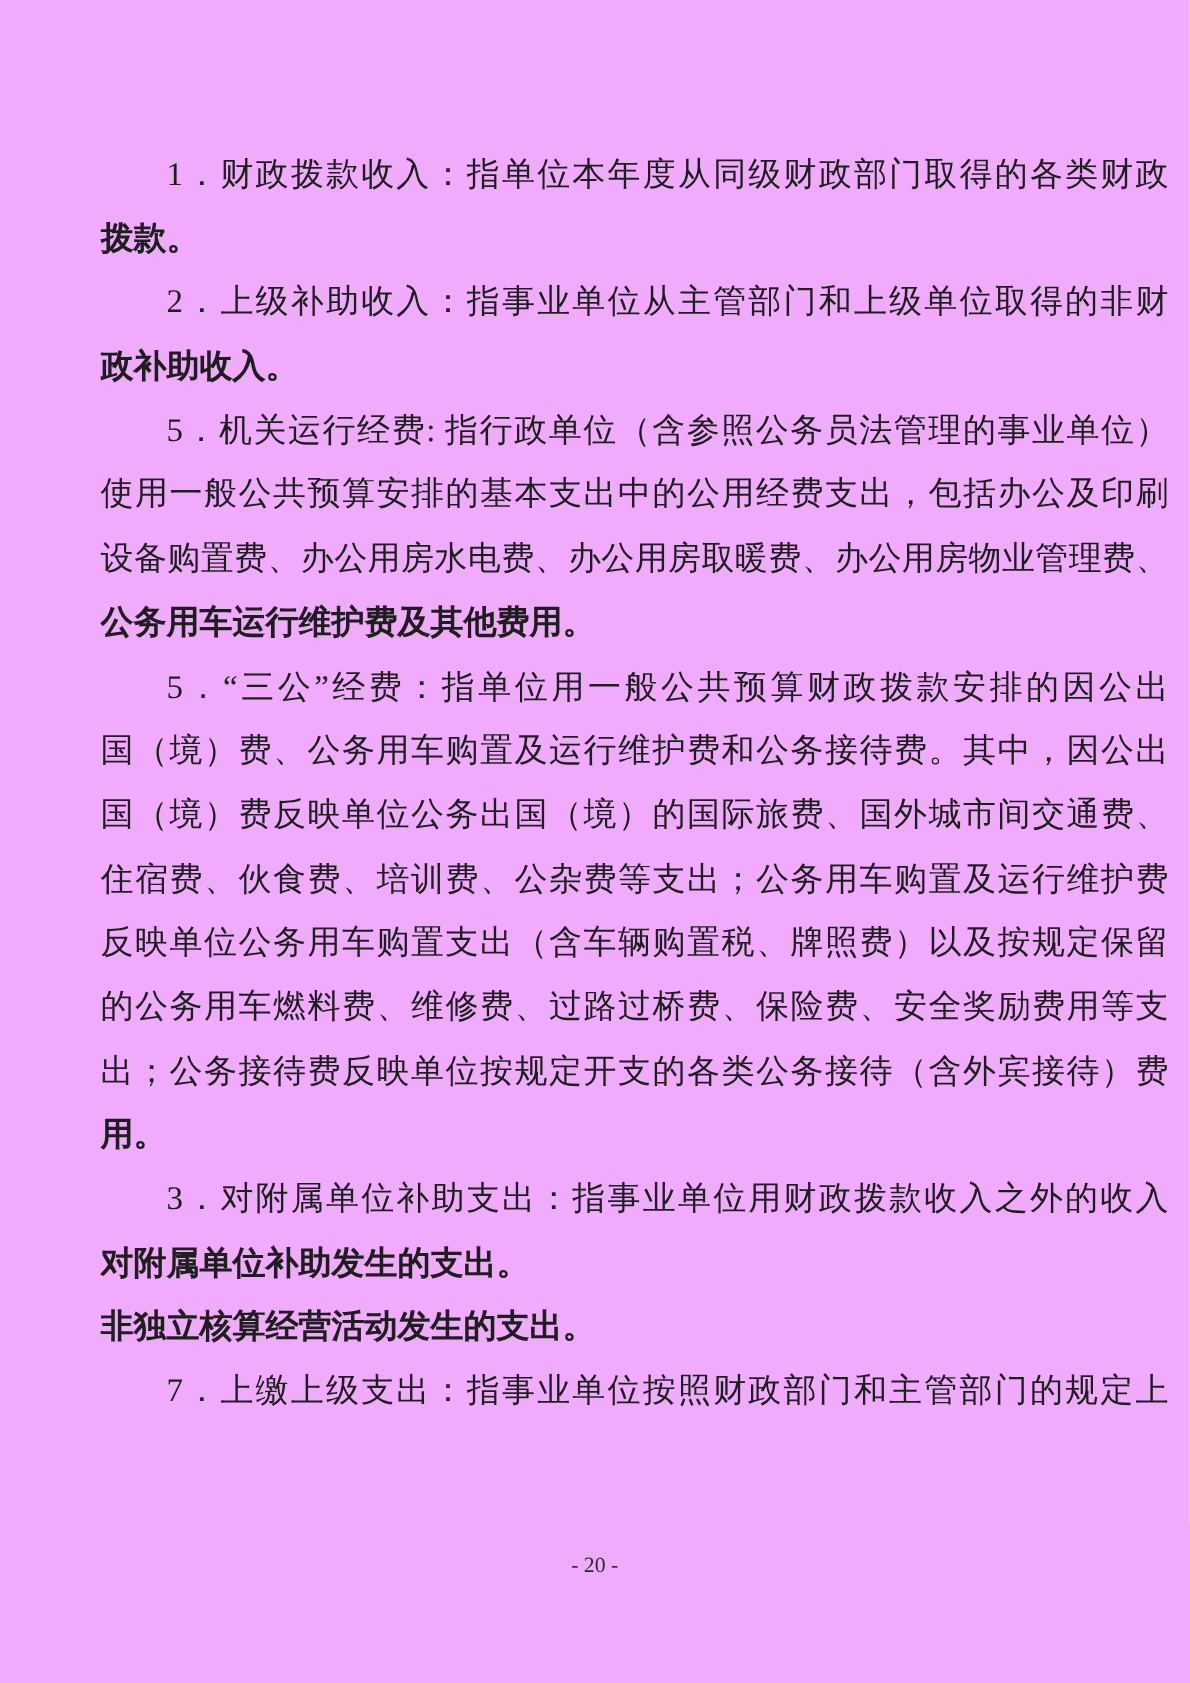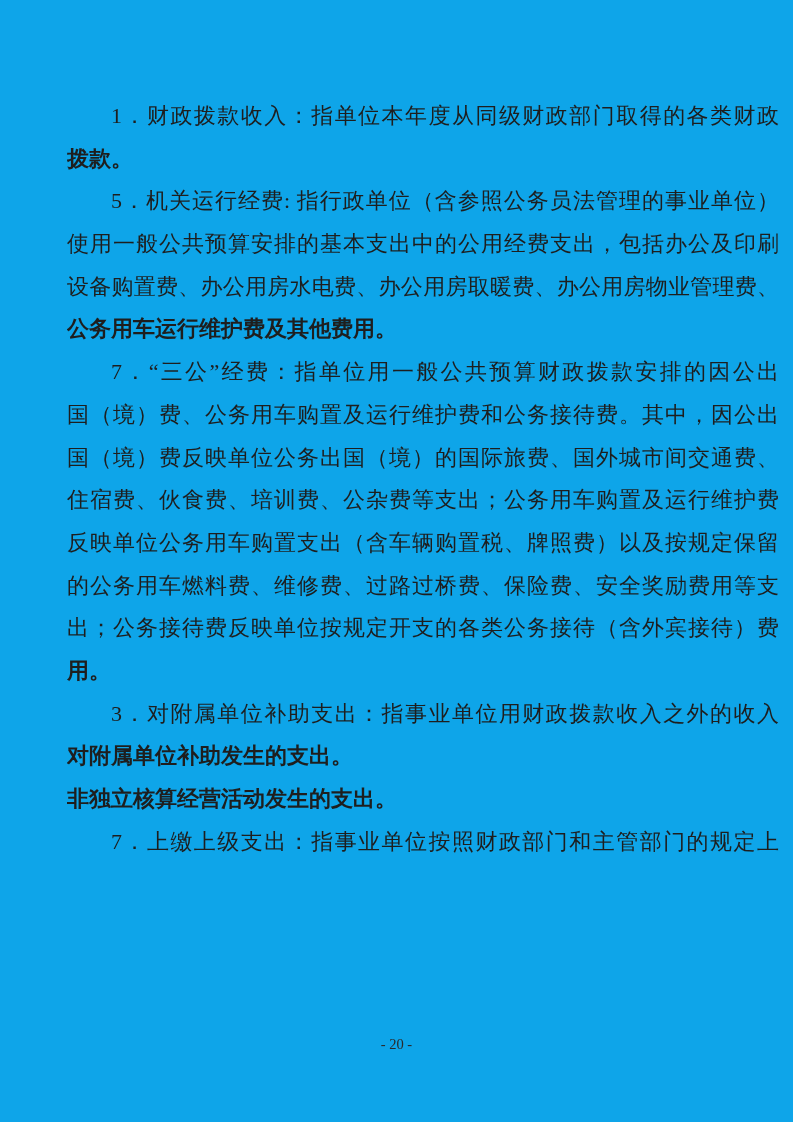--- a/index.html
+++ b/index.html
@@ -8,21 +8,21 @@
     height: 1122px;
     background: #ffffff;
     position: relative;
     overflow: hidden;
     font-family: "Liberation Serif", "DejaVu Serif", serif;
     color: #1e1e1e;
   }
   .page {
     position: absolute;
     inset: 0;
-    background: #0ea5e9;
+    background: #f0abfc;
   }
   .doc-body {
     position: absolute;
     left: 67px;
     top: 95px;
     width: 712px;
   }
   .paragraph { margin: 0; padding: 0; }
   .line {
     font-size: 22px;
@@ -54,27 +54,31 @@
 </head>
 <body>
 
 <div class="page">
   <div class="doc-body">
       <div class="paragraph">
         <div class="line first">1．财政拨款收入：指单位本年度从同级财政部门取得的各类财政</div>
         <div class="line last">拨款。</div>
       </div>
       <div class="paragraph">
+        <div class="line first">2．上级补助收入：指事业单位从主管部门和上级单位取得的非财</div>
+        <div class="line last">政补助收入。</div>
+      </div>
+      <div class="paragraph">
         <div class="line first">5．机关运行经费: 指行政单位（含参照公务员法管理的事业单位）</div>
         <div class="line">使用一般公共预算安排的基本支出中的公用经费支出，包括办公及印刷</div>
         <div class="line">设备购置费、办公用房水电费、办公用房取暖费、办公用房物业管理费、</div>
         <div class="line last">公务用车运行维护费及其他费用。</div>
       </div>
       <div class="paragraph">
-        <div class="line first">7．“三公”经费：指单位用一般公共预算财政拨款安排的因公出</div>
+        <div class="line first">5．“三公”经费：指单位用一般公共预算财政拨款安排的因公出</div>
         <div class="line">国（境）费、公务用车购置及运行维护费和公务接待费。其中，因公出</div>
         <div class="line">国（境）费反映单位公务出国（境）的国际旅费、国外城市间交通费、</div>
         <div class="line">住宿费、伙食费、培训费、公杂费等支出；公务用车购置及运行维护费</div>
         <div class="line">反映单位公务用车购置支出（含车辆购置税、牌照费）以及按规定保留</div>
         <div class="line">的公务用车燃料费、维修费、过路过桥费、保险费、安全奖励费用等支</div>
         <div class="line">出；公务接待费反映单位按规定开支的各类公务接待（含外宾接待）费</div>
         <div class="line last">用。</div>
       </div>
       <div class="paragraph">
         <div class="line first">3．对附属单位补助支出：指事业单位用财政拨款收入之外的收入</div>

